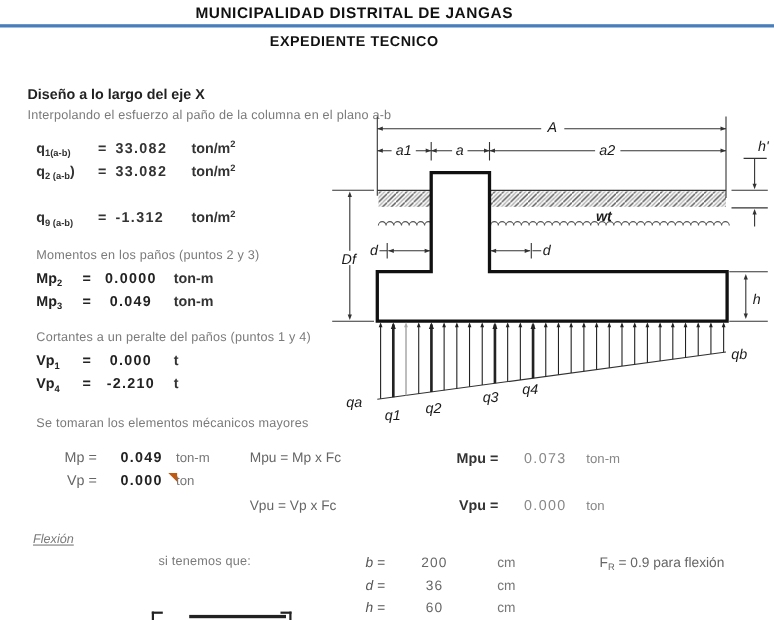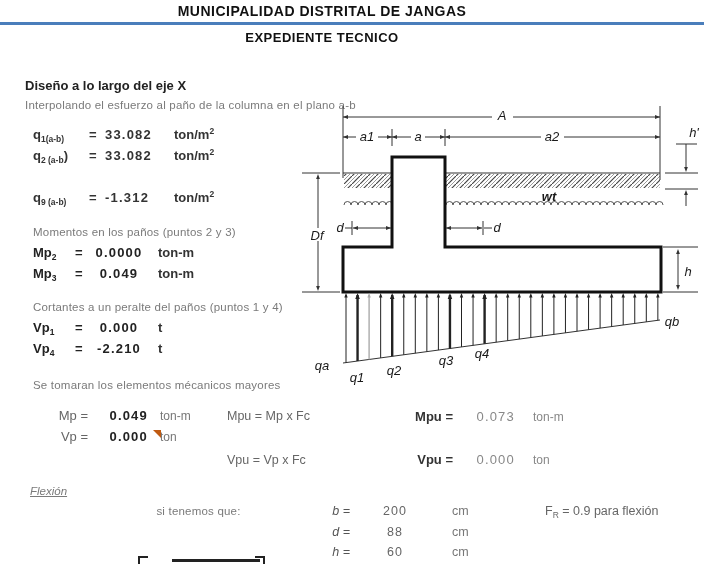--- a/index.html
+++ b/index.html
@@ -93,26 +93,26 @@
   <div class="abs formula" style="left:227px;top:409px">Mpu = Mp x Fc</div>
   <div class="abs formula" style="left:227px;top:453px">Vpu = Vp x Fc</div>
   <div class="abs mx" style="left:398px;top:409px">
     <span class="rlbl">Mpu =</span><span class="rval">0.073</span><span class="runit">ton-m</span>
   </div>
   <div class="abs mx" style="left:398px;top:452px">
     <span class="rlbl">Vpu =</span><span class="rval">0.000</span><span class="runit">ton</span>
   </div>
 
   <div class="abs fxhead">Flexión</div>
-  <div class="abs caption" style="left:156px;top:505px;width:85px;text-align:center">si tenemos que:</div>
+  <div class="abs caption" style="left:144px;top:505px;width:85px;text-align:left">si tenemos que:</div>
   <div class="abs fxrow" style="left:318px;top:504px">
     <span class="flbl">b =</span><span class="fval">200</span><span class="funit">cm</span>
   </div>
   <div class="abs fxrow" style="left:318px;top:525px">
-    <span class="flbl">d =</span><span class="fval">88</span><span class="funit">cm</span>
+    <span class="flbl">d =</span><span class="fval">36</span><span class="funit">cm</span>
   </div>
   <div class="abs fxrow" style="left:318px;top:545px">
     <span class="flbl">h =</span><span class="fval">60</span><span class="funit">cm</span>
   </div>
   <div class="abs fxrow" style="left:545px;top:504px">
     <span>F</span><sub>R</sub><span> = 0.9 para flexión</span>
   </div>
 
   <div class="abs" style="left:138px;top:556px;width:127px;height:8px">
     <div style="position:absolute;left:0;top:0;width:8px;height:8px;border-top:2px solid #222;border-left:2px solid #222"></div>

